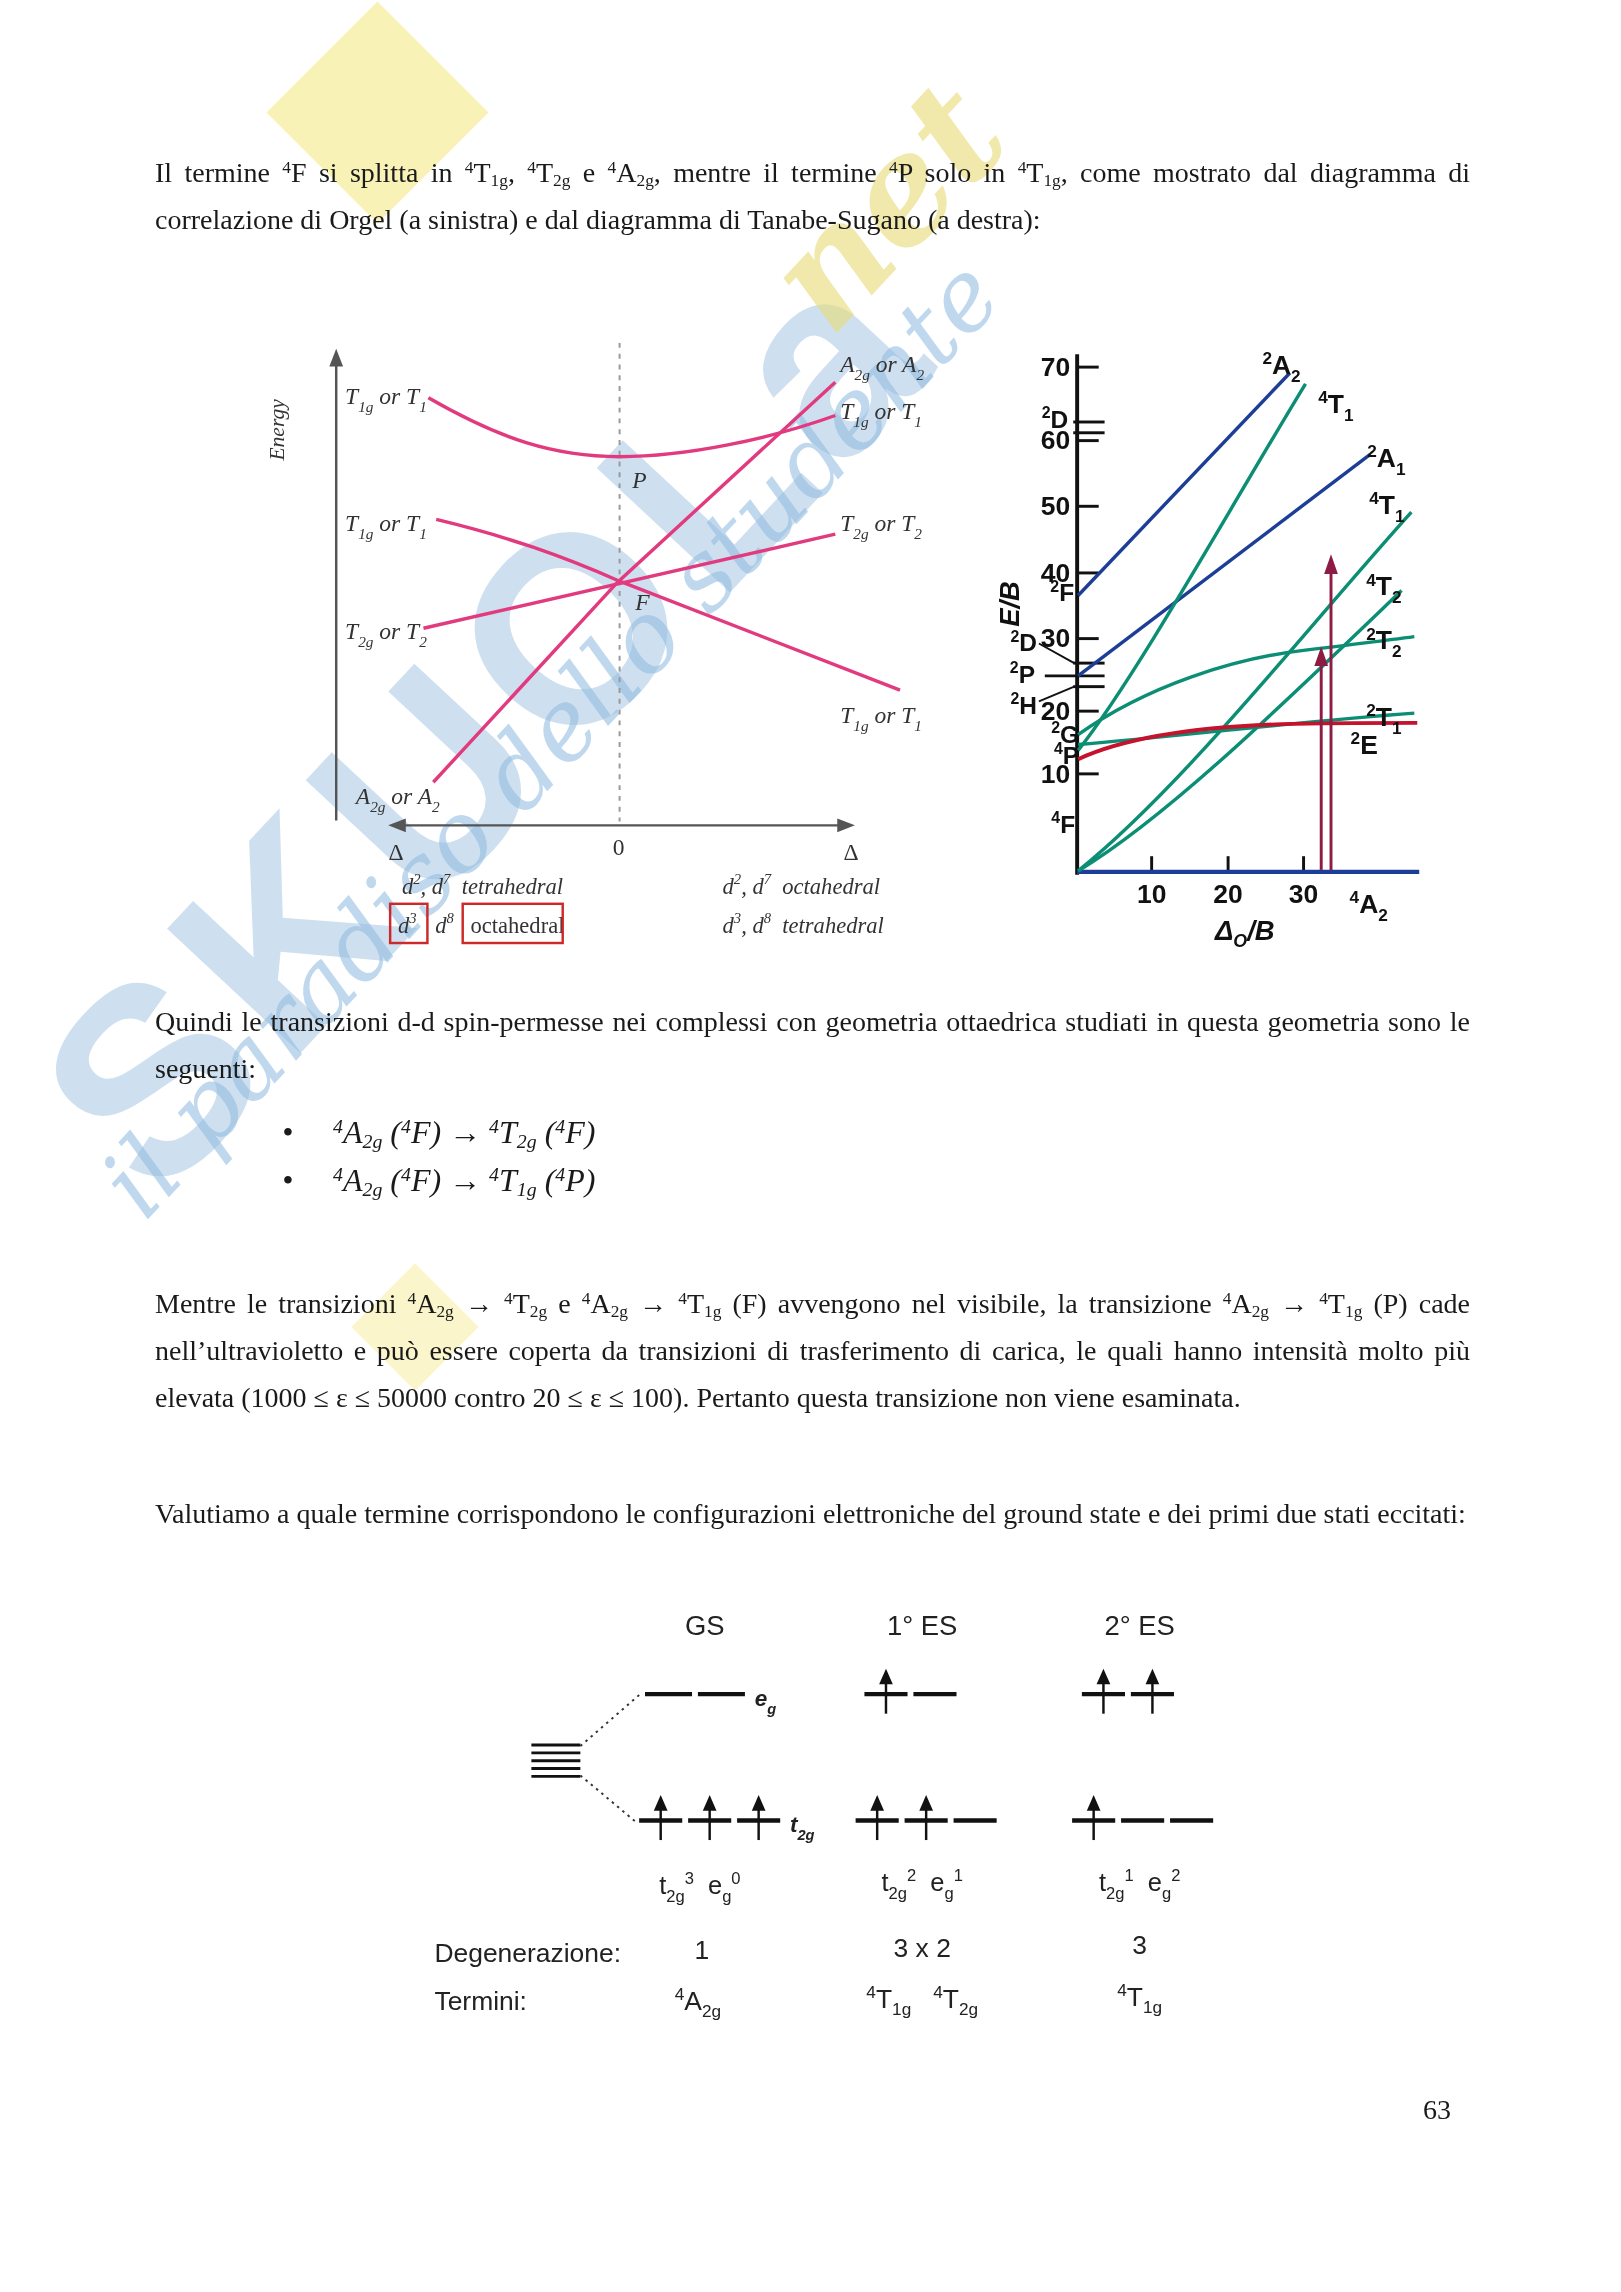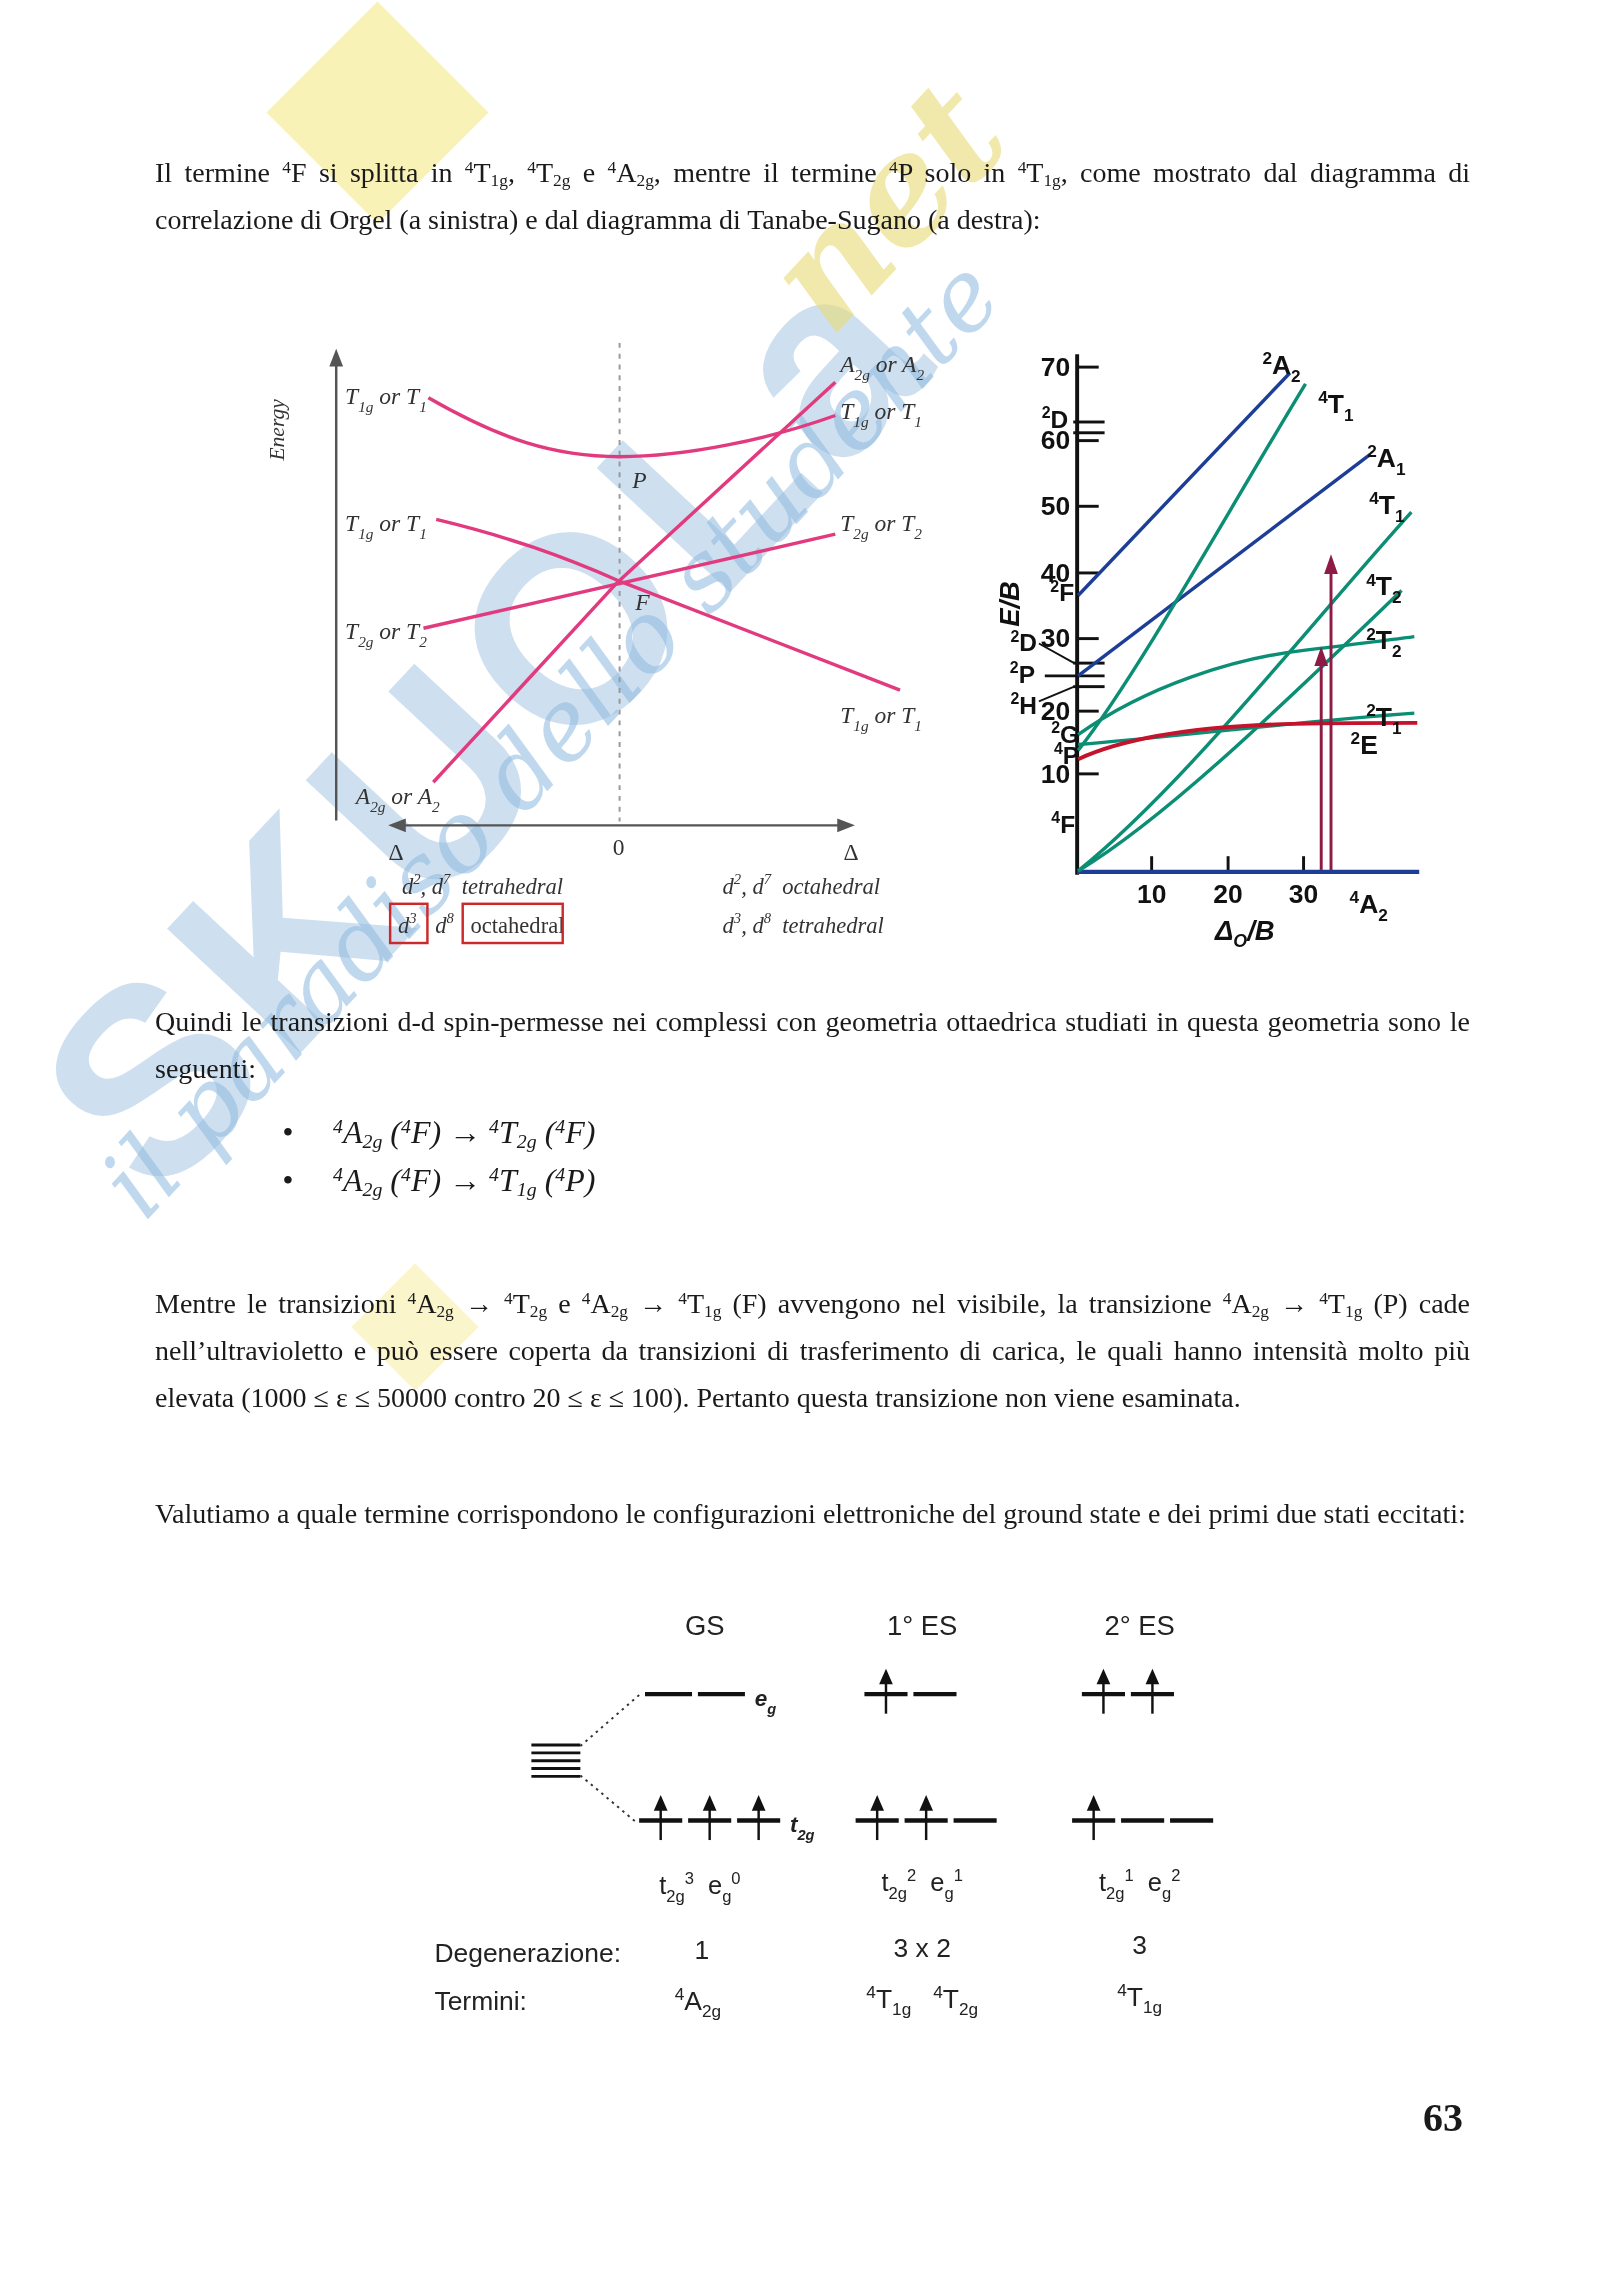--- a/index.html
+++ b/index.html
@@ -20,21 +20,21 @@
           background:rgba(247,240,173,0.88);}
   .wm-diamond2{left:370px;top:1282px;width:90px;height:90px;transform:rotate(45deg);
           background:rgba(247,240,173,0.65);}
   
   .tb{position:absolute;z-index:1;font-size:28px;line-height:47px;text-align:justify;}
   sup{font-size:0.62em;position:relative;top:-0.5em;vertical-align:baseline;line-height:0;}
   sub{font-size:0.62em;position:relative;top:0.24em;vertical-align:baseline;line-height:0;}
   .bullets{position:absolute;z-index:1;left:282px;top:1108px;margin:0;padding:0;list-style:none;}
   .bullets li{position:relative;padding-left:51px;line-height:48px;font-size:32px;font-style:italic;}
   .bullets li::before{content:"\2022";position:absolute;left:0;top:0;}
-  .pagenum{position:absolute;z-index:1;left:1423px;top:2094px;font-size:40px;font-weight:bold;}
+  .pagenum{position:absolute;z-index:1;left:1423px;top:2094px;font-size:28px;}
   
   .fig{position:absolute;z-index:1;}
   .sp,.sb{font-size:65%;}
   text{user-select:none;}
 </style>
 </head>
 <body>
 
 <div class="page">
 

